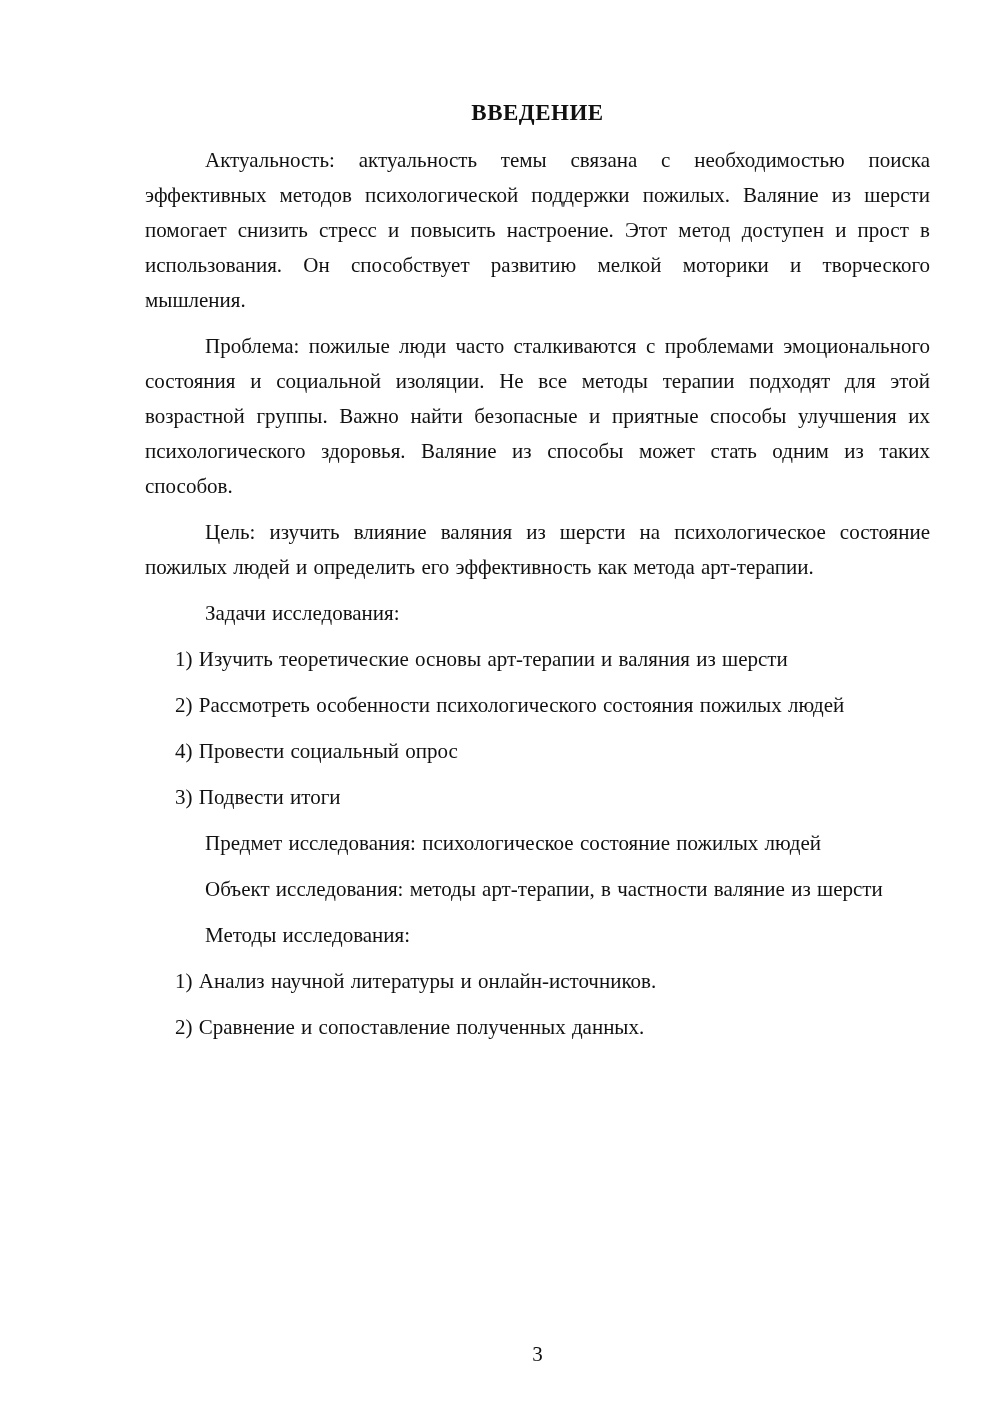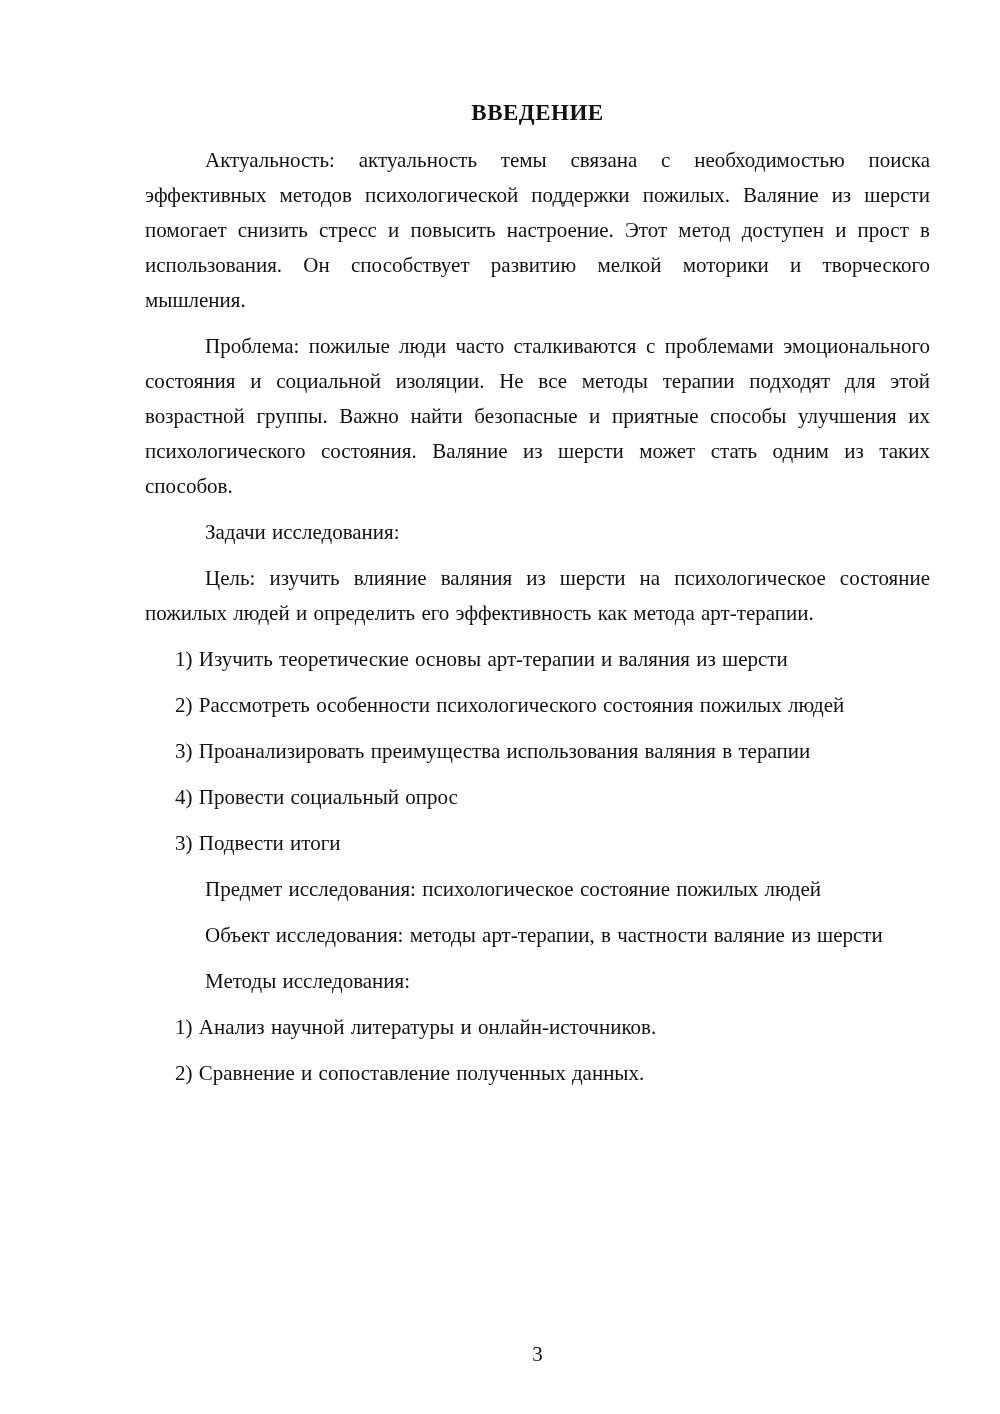--- a/index.html
+++ b/index.html
@@ -55,31 +55,30 @@
 </style>
 </head>
 <body>
 
 <div class="page">
 
   <h1 class="title">ВВЕДЕНИЕ</h1>
 
   <p class="para">Актуальность: актуальность темы связана с необходимостью поиска эффективных методов психологической поддержки пожилых. Валяние из шерсти помогает снизить стресс и повысить настроение. Этот метод доступен и прост в использования. Он способствует развитию мелкой моторики и творческого мышления.</p>
 
-  <p class="para">Проблема: пожилые люди часто сталкиваются с проблемами эмоционального состояния и социальной изоляции. Не все методы терапии подходят для этой возрастной группы. Важно найти безопасные и приятные способы улучшения их психологического состояния. Валяние из шерсти может стать одним из таких способов.</p>
+  <p class="para">Проблема: пожилые люди часто сталкиваются с проблемами эмоционального состояния и социальной изоляции. Не все методы терапии подходят для этой возрастной группы. Важно найти безопасные и приятные способы улучшения их психологического здоровья. Валяние из способы может стать одним из таких способов.</p>
+
+  <p class="para">Цель: изучить влияние валяния из шерсти на психологическое состояние пожилых людей и определить его эффективность как метода арт-терапии.</p>
 
   <p class="para">Задачи исследования:</p>
-
-  <p class="para">Цель: изучить влияние валяния из шерсти на психологическое состояние пожилых людей и определить его эффективность как метода арт-терапии.</p>
 
   <p class="list-item">1) Изучить теоретические основы арт-терапии и валяния из шерсти</p>
 
   <p class="list-item">2) Рассмотреть особенности психологического состояния пожилых людей</p>
 
-  <p class="list-item">3) Проанализировать преимущества использования валяния в терапии</p>
 
   <p class="list-item">4) Провести социальный опрос</p>
 
   <p class="list-item">3) Подвести итоги</p>
 
   <p class="para">Предмет исследования: психологическое состояние пожилых людей</p>
 
   <p class="para">Объект исследования: методы арт-терапии, в частности валяние из шерсти</p>
 
 

